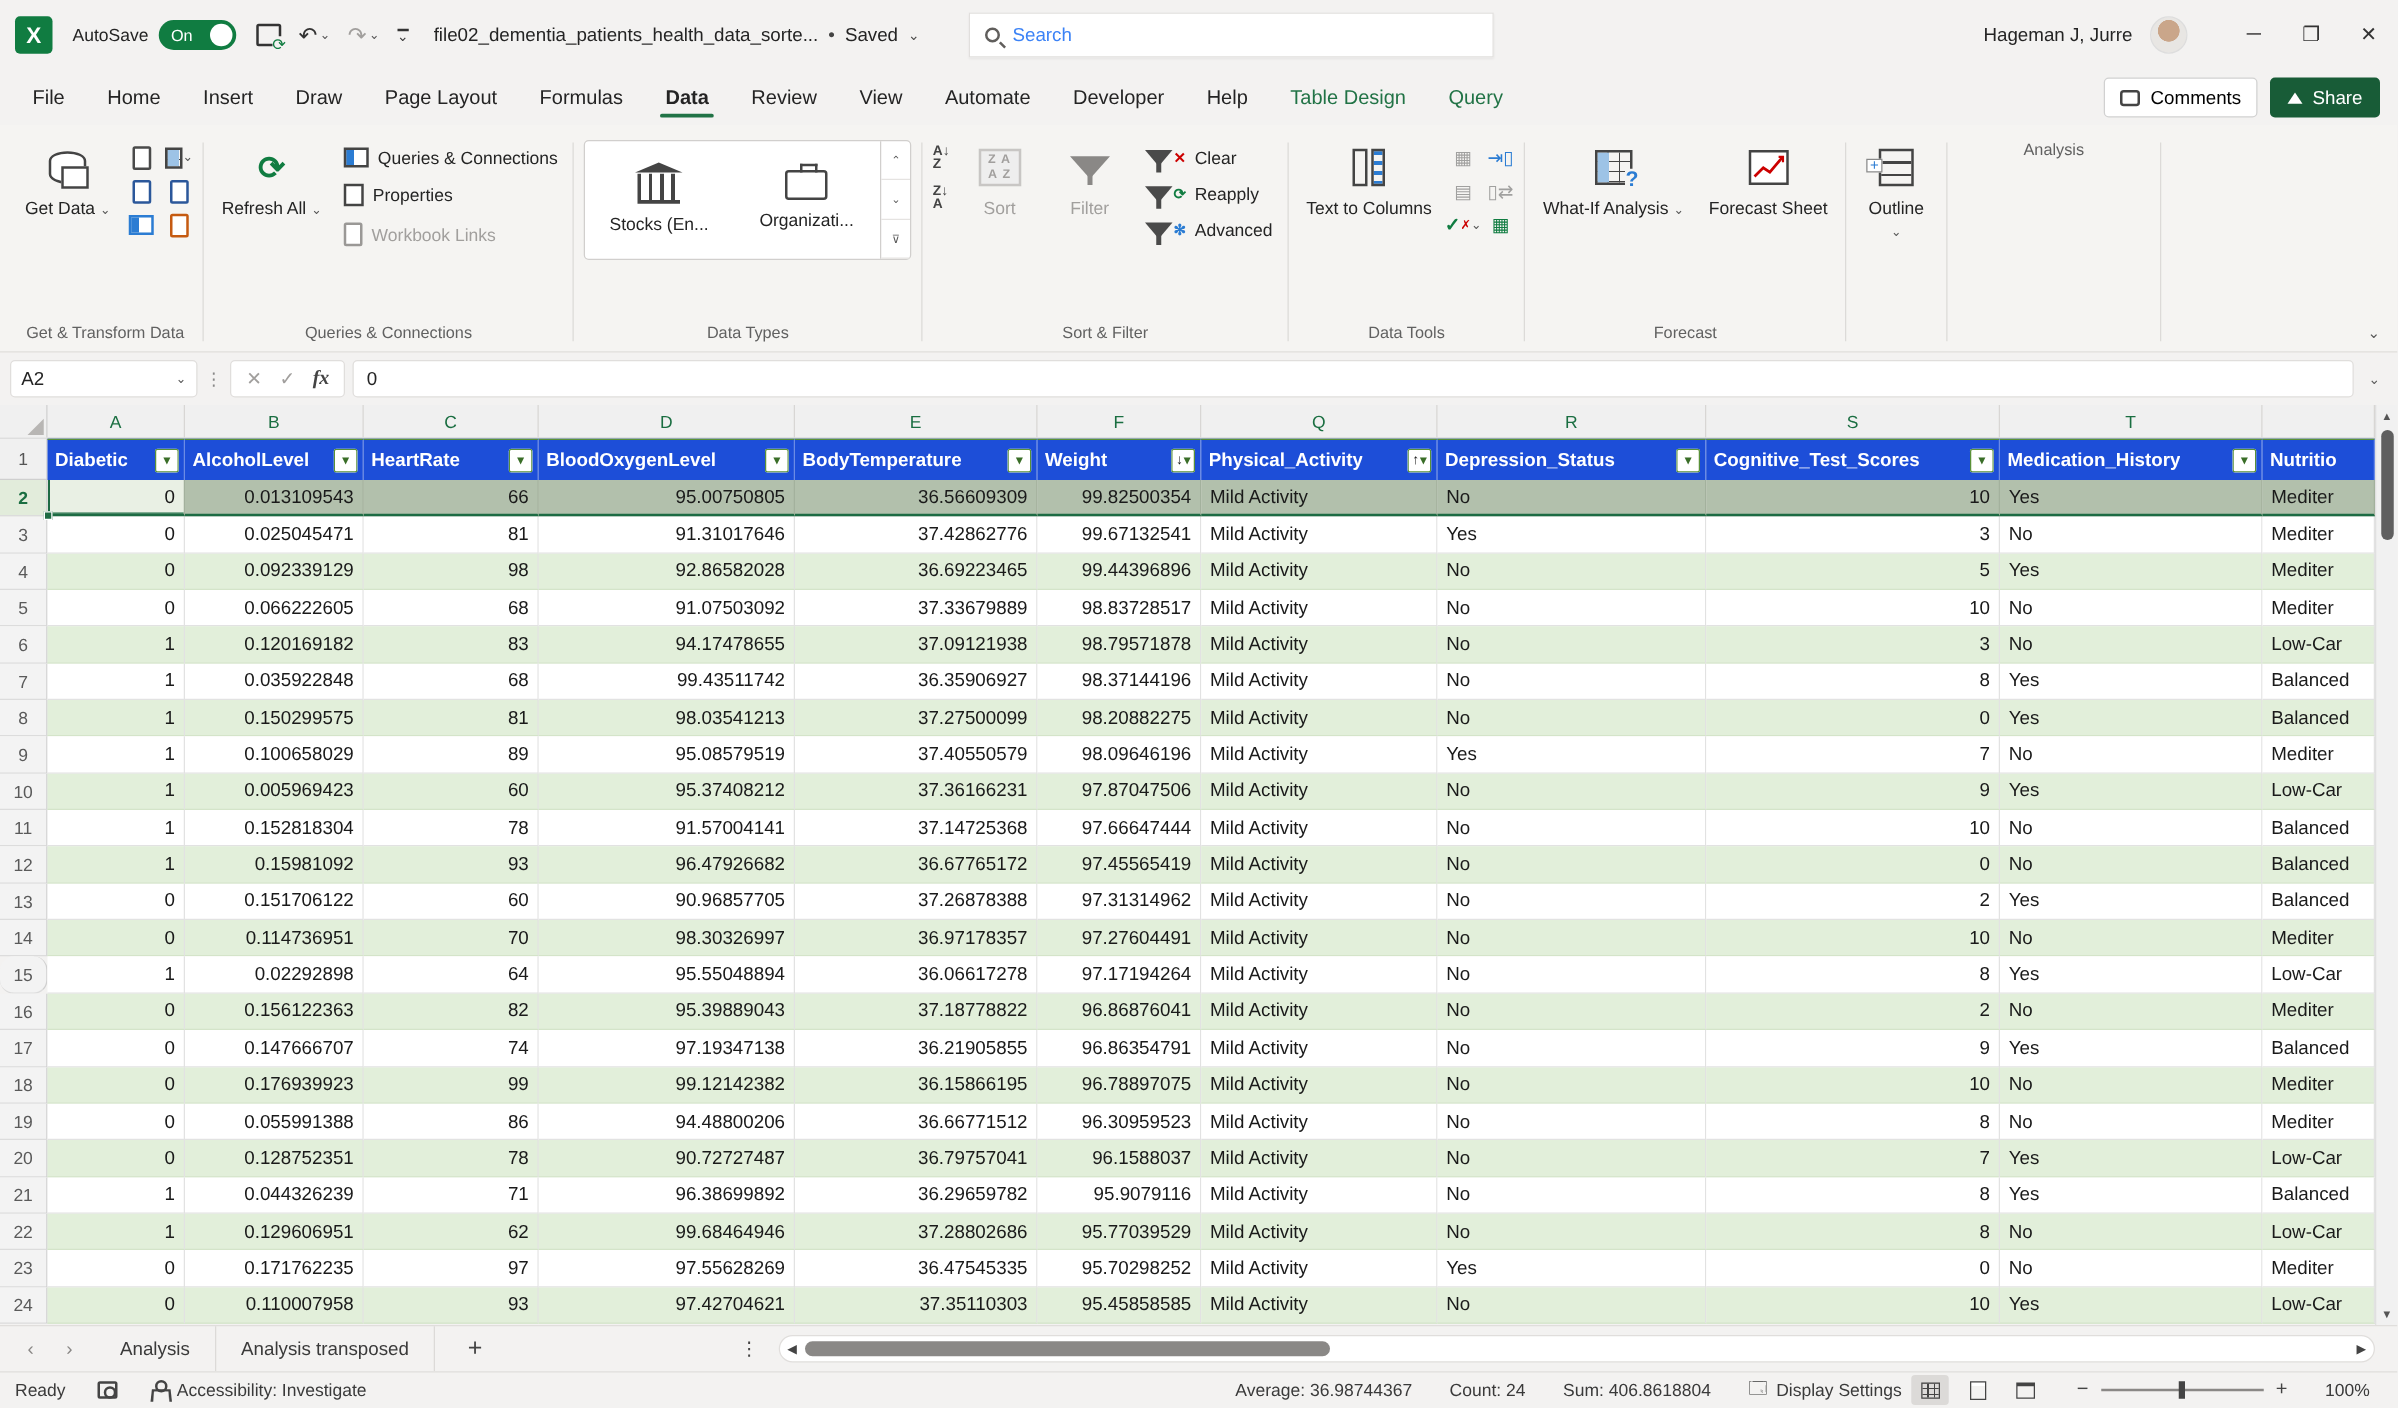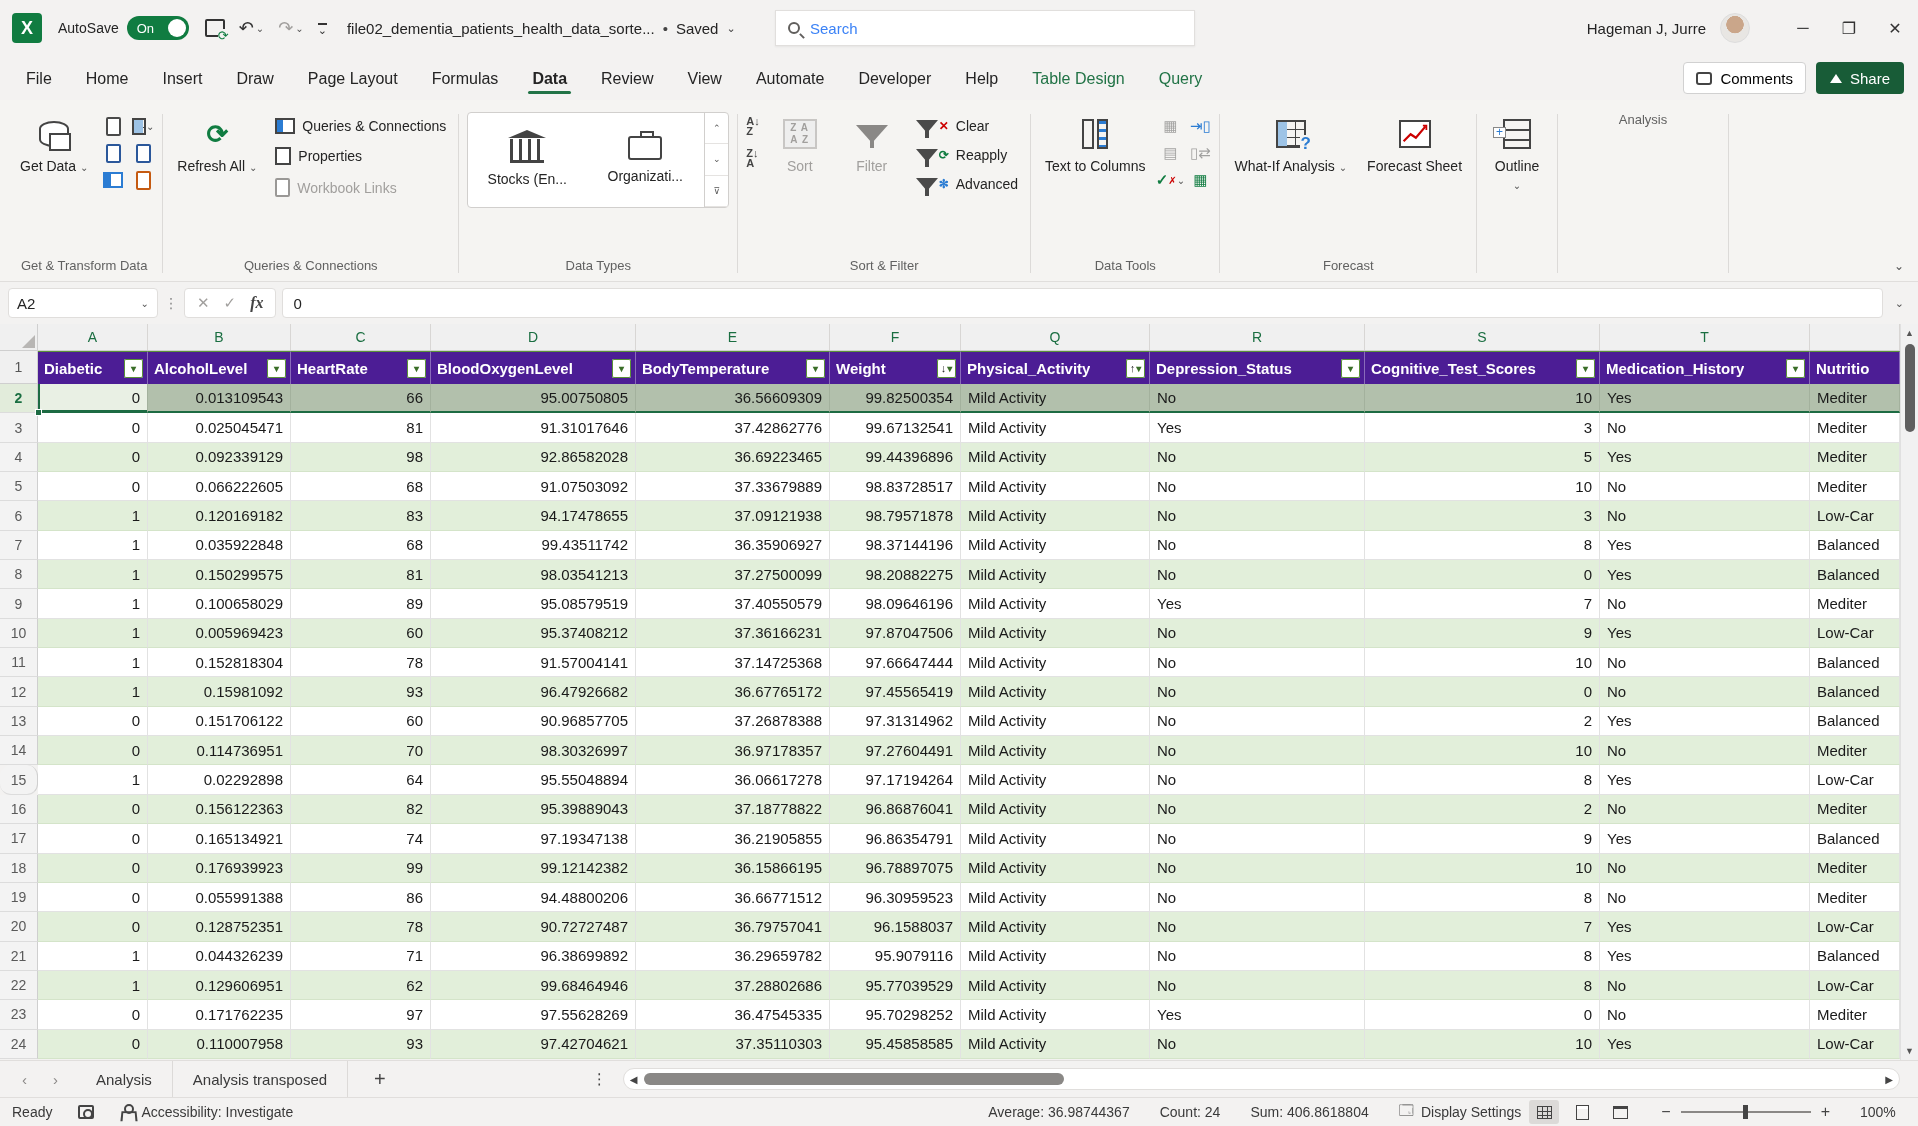--- a/index.html
+++ b/index.html
@@ -105,21 +105,21 @@
   .fexp { font-size:11px; color:#555; padding:0 6px; }
 
   
   .grid { position:absolute; left:0; top:324px; width:1900px; }
   .letters { display:flex; height:27px; background:#f0f0f0; border-bottom:1px solid #cfcfcf; }
   .corner { position:relative; background:#f0f0f0; border-right:1px solid #cfcfcf; }
   .corner::after { content:""; position:absolute; right:2px; bottom:2px; border-left:13px solid transparent; border-bottom:13px solid #b8b6b4; }
   .cletter { display:flex; align-items:center; justify-content:center; font-size:14px; color:#1a6e41; border-right:1px solid #d8d6d4; }
   .hrow { display:flex; height:33px; }
   .hnum { display:flex; align-items:center; justify-content:center; background:#f0f0f0; color:#555; border-right:1px solid #cfcfcf; border-bottom:1px solid #cfcfcf; font-size:14px; }
-  .hcell { background:#4c1d95; color:#fff; font-weight:bold; font-size:15px; display:flex; align-items:center; padding:0 4px 0 6px; border-right:1px solid rgba(255,255,255,.35); border-top:1px solid #5a9138; overflow:hidden; white-space:nowrap; }
+  .hcell { background:#1d4ed8; color:#fff; font-weight:bold; font-size:15px; display:flex; align-items:center; padding:0 4px 0 6px; border-right:1px solid rgba(255,255,255,.35); border-top:1px solid #5a9138; overflow:hidden; white-space:nowrap; }
   .hcell .hlabel { overflow:hidden; text-overflow:clip; }
   .fbtn { margin-left:auto; min-width:19px; height:19px; background:#fff; border-radius:2px; display:flex; align-items:center; justify-content:center; font-size:10px; color:#3a6e28; cursor:pointer; flex:none; box-shadow:0 0 0 1px #5a9138 inset; gap:1px; padding:0 2px; }
   .fbtn .sortarrow { font-size:11px; color:#222; }
   .drow { display:flex; height:29.35px; }
   .rnum { display:flex; align-items:center; justify-content:center; background:#f3f3f3; color:#5a5a5a; font-size:14px; border-right:1px solid #cfcfcf; border-bottom:1px solid #dcdcdc; }
   .drow.sel .rnum { color:#1a6e41; background:#e2ecdb; font-weight:bold; }
   .cell { display:flex; align-items:center; padding:0 7px; font-size:15px; color:#1a1a1a; border-right:1px solid #e2e2e2; border-bottom:1px solid #e2e2e2; overflow:hidden; white-space:nowrap; background:#fff; }
   .cell.r { justify-content:flex-end; }
   .drow.band .cell { background:#E2EFDA; border-bottom-color:#d4e4c9; }
   .drow.sel .cell { background:#b2c0ac; border-right-color:#a3b19d; border-bottom:2px solid #1d6b43; }
@@ -734,21 +734,21 @@
         <div class="cell r" style="width: 131px;">96.86876041</div>
         <div class="cell" style="width: 189px;">Mild Activity</div>
         <div class="cell" style="width: 215px;">No</div>
         <div class="cell r" style="width: 235px;">2</div>
         <div class="cell" style="width: 210px;">No</div>
         <div class="cell" style="width: 90px;">Mediter</div>
       </div>
       <div class="drow">
         <div class="rnum" style="width: 38px;">17</div>
         <div class="cell r" style="width: 110px;">0</div>
-        <div class="cell r" style="width: 143px;">0.165134921</div>
+        <div class="cell r" style="width: 143px;">0.147666707</div>
         <div class="cell r" style="width: 140px;">74</div>
         <div class="cell r" style="width: 205px;">97.19347138</div>
         <div class="cell r" style="width: 194px;">36.21905855</div>
         <div class="cell r" style="width: 131px;">96.86354791</div>
         <div class="cell" style="width: 189px;">Mild Activity</div>
         <div class="cell" style="width: 215px;">No</div>
         <div class="cell r" style="width: 235px;">9</div>
         <div class="cell" style="width: 210px;">Yes</div>
         <div class="cell" style="width: 90px;">Balanced</div>
       </div>

